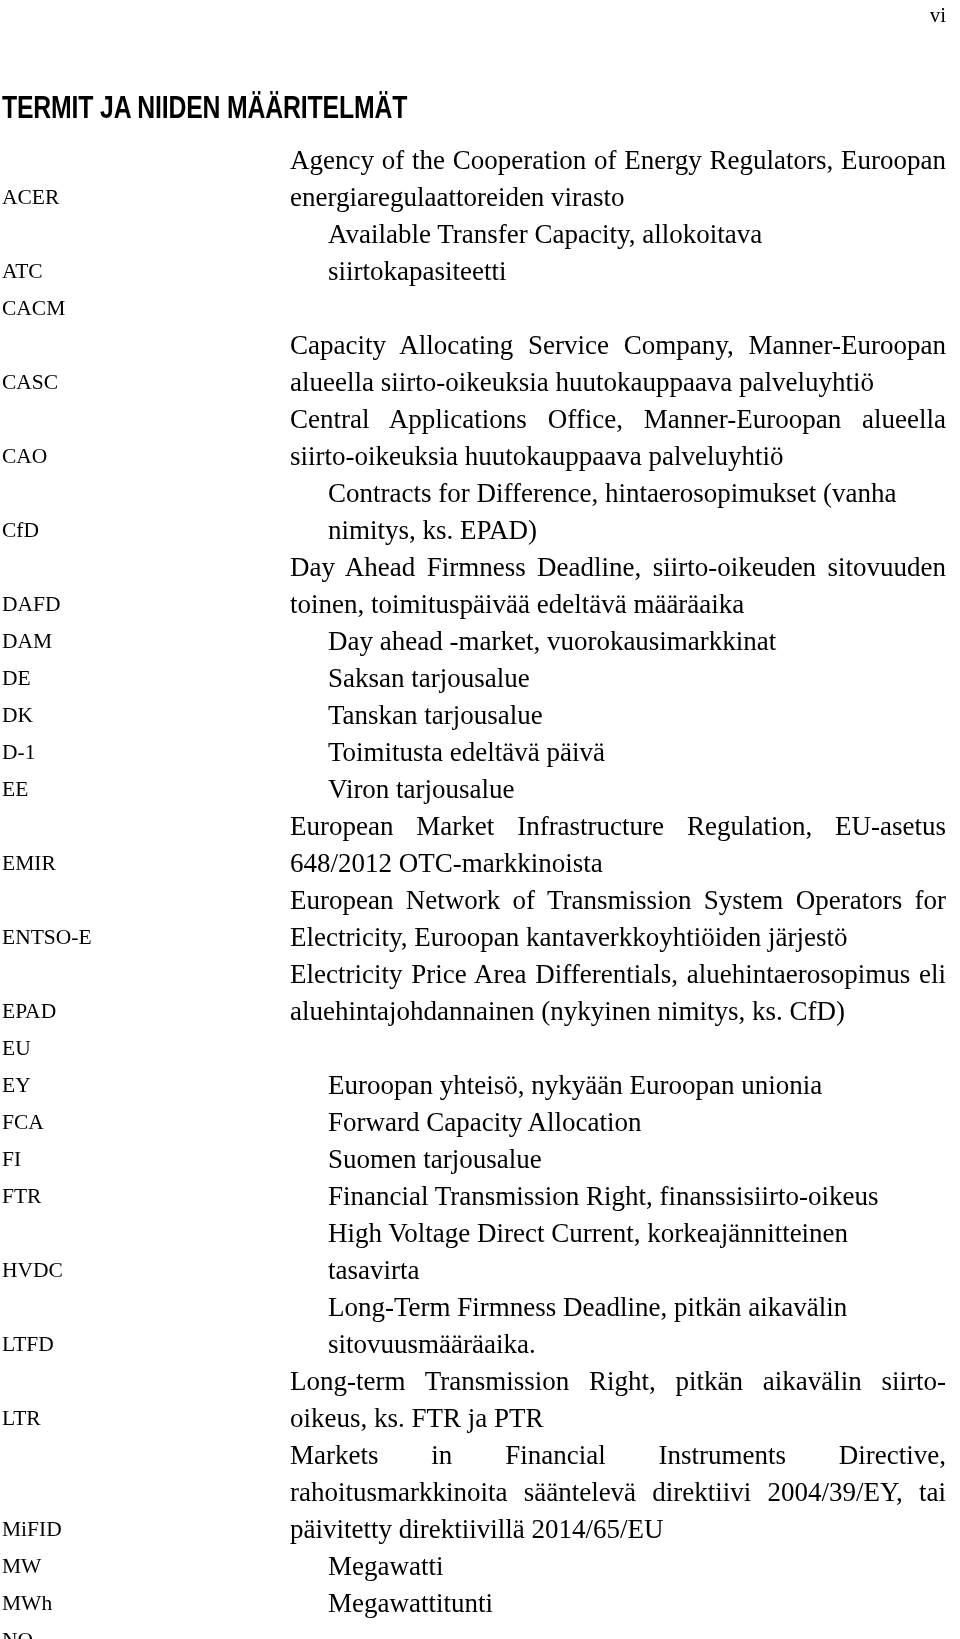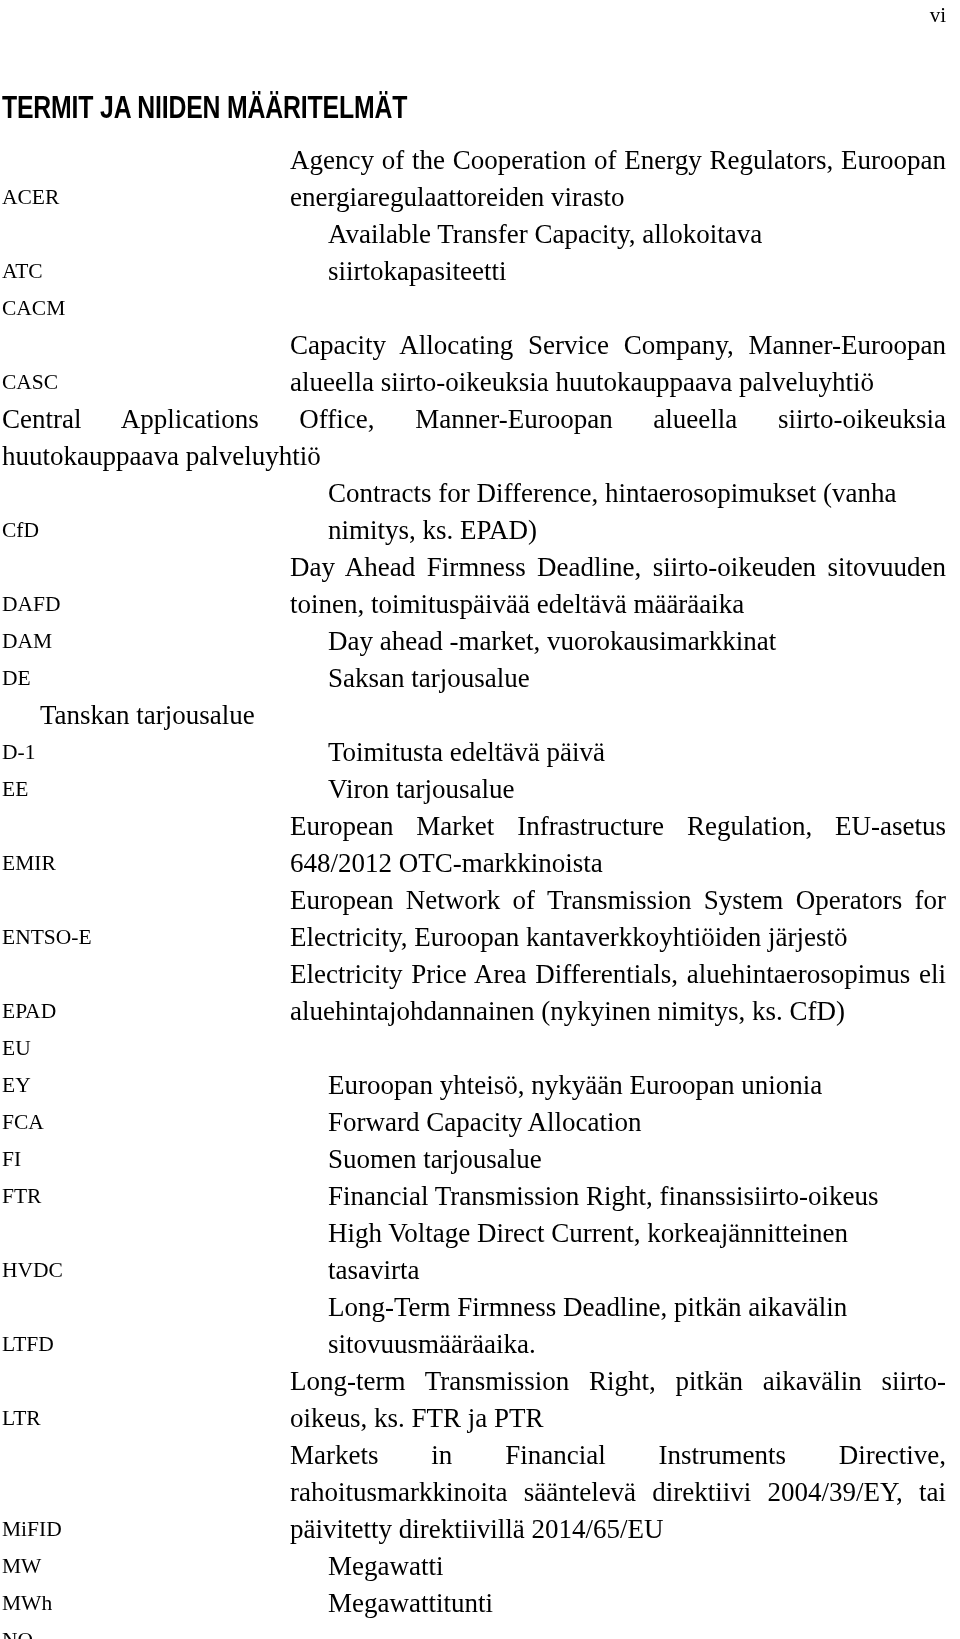--- a/index.html
+++ b/index.html
@@ -92,39 +92,41 @@
         <div class="definition ragged">Available Transfer Capacity, allokoitava siirtokapasiteetti</div>
       </div>
       <div class="entry">
         <div class="term">CACM</div>
       </div>
       <div class="entry">
         <div class="term">CASC</div>
         <div class="definition">Capacity Allocating Service Company, Manner-Euroopan alueella siirto-oikeuksia huutokauppaava palveluyhtiö</div>
       </div>
       <div class="entry">
+        <div class="term">CAO</div>
         <div class="definition">Central Applications Office, Manner-Euroopan alueella siirto-oikeuksia huutokauppaava palveluyhtiö</div>
       </div>
       <div class="entry">
         <div class="term">CfD</div>
         <div class="definition ragged">Contracts for Difference, hintaerosopimukset (vanha nimitys, ks. EPAD)</div>
       </div>
       <div class="entry">
         <div class="term">DAFD</div>
         <div class="definition">Day Ahead Firmness Deadline, siirto-oikeuden sitovuuden toinen, toimituspäivää edeltävä määräaika</div>
       </div>
       <div class="entry">
         <div class="term">DAM</div>
         <div class="definition ragged">Day ahead -market, vuorokausimarkkinat</div>
       </div>
       <div class="entry">
         <div class="term">DE</div>
         <div class="definition ragged">Saksan tarjousalue</div>
       </div>
       <div class="entry">
+        <div class="term">DK</div>
         <div class="definition ragged">Tanskan tarjousalue</div>
       </div>
       <div class="entry">
         <div class="term">D-1</div>
         <div class="definition ragged">Toimitusta edeltävä päivä</div>
       </div>
       <div class="entry">
         <div class="term">EE</div>
         <div class="definition ragged">Viron tarjousalue</div>
       </div>

